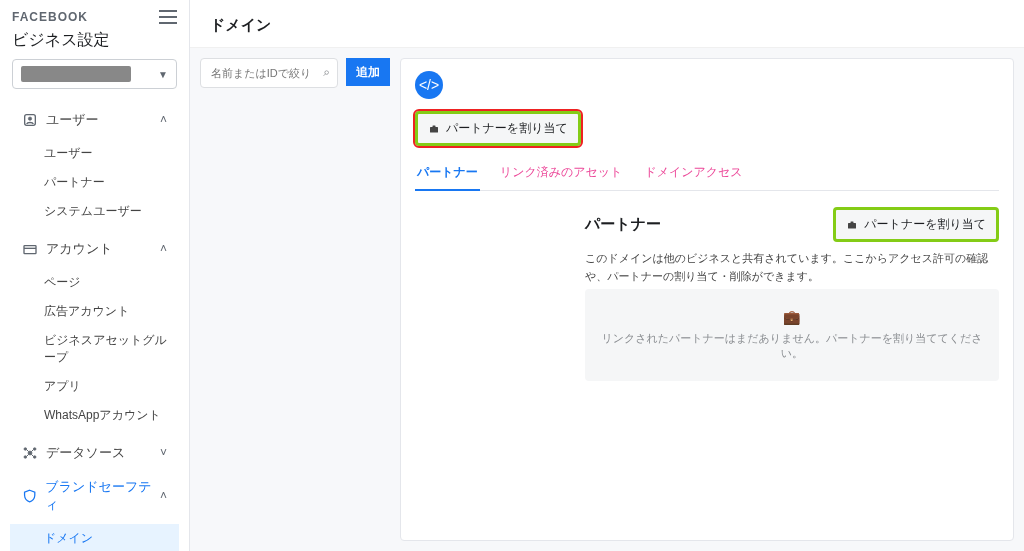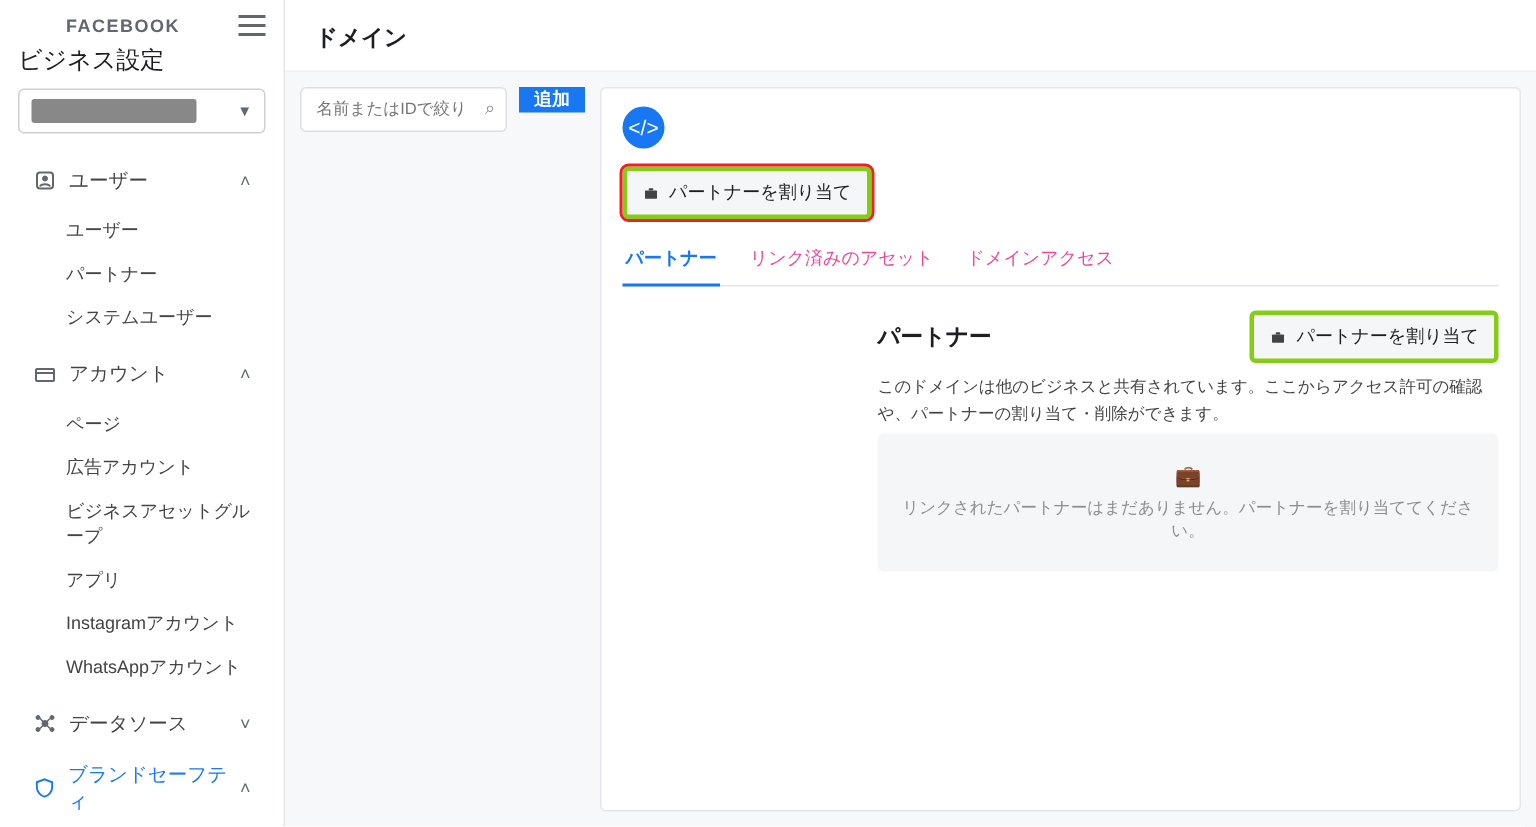--- a/index.html
+++ b/index.html
@@ -2,21 +2,21 @@
 <html><head>
 <meta charset="utf-8">
 <style>
 * { box-sizing: border-box; margin: 0; padding: 0; }
 body { font-family: -apple-system, BlinkMacSystemFont, "Segoe UI", Helvetica, Arial, sans-serif; font-size: 13px; color: #1c1e21; background: #fff; width: 1024px; height: 551px; overflow: hidden; }
 .app { display: flex; height: 551px; }
 
 
 .sidebar { width: 190px; border-right: 1px solid #e4e6eb; display: flex; flex-direction: column; background: #fff; padding-top: 4px;}
 .side-head { padding: 6px 12px 8px; }
-.brand-row { display: flex; justify-content: space-between; align-items: center; color: #606770; font-size: 12px; letter-spacing: 1px; font-weight: 600; margin-left: 32px; }
+.brand-row { display: flex; justify-content: space-between; align-items: center; color: #606770; font-size: 12px; letter-spacing: 1px; font-weight: 600; }
 .hamburger { width: 18px; height: 14px; display: flex; flex-direction: column; justify-content: space-between; cursor: pointer;}
 .hamburger span { height: 2px; background: #606770; }
 .side-title { font-size: 16px; font-weight: 400; margin-top: 6px; }
 .account-select { margin-top: 8px; border: 1px solid #ccd0d5; border-radius: 4px; height: 30px; display: flex; align-items: center; justify-content: space-between; padding: 0 8px; cursor: pointer;}
 .account-select .chip { background: #888; width: 110px; height: 16px; border-radius: 2px; }
 .caret { font-size: 10px; color: #606770; }
 .side-nav { padding: 6px 10px; overflow-y: auto; }
 .section { }
 .section-head { display: flex; align-items: center; justify-content: space-between; padding: 8px 12px; cursor: pointer; color: #444; font-size: 13px; }
 .section-head .lh { display: flex; align-items: center; gap: 8px; }
@@ -30,21 +30,21 @@
 
 
 .main { flex: 1; background: #f7f8fa; display: flex; flex-direction: column; }
 .page-title { padding: 16px 20px 12px; font-size: 15px; font-weight: 700; color: #1c1e21; background:#fff; border-bottom:1px solid #f0f0f0;}
 .content { display: flex; gap: 10px; padding: 10px; flex:1; }
 
 .panel-left { width: 190px; display: flex; gap: 8px; }
 .search-wrap { flex:1; position: relative; }
 .search-wrap input { width: 100%; height: 30px; border: 1px solid #dddfe2; border-radius: 4px; padding: 0 26px 0 10px; font-size: 11px; background:#fff;}
 .search-wrap .sicon { position: absolute; right: 8px; top: 7px; color: #8a8d91; font-size: 12px;}
-.btn-add { height: 17px; padding: 0 10px; background: #1877f2; color: #fff; border: none; border-radius: 0; font-size: 12px; font-weight: 600; cursor: pointer;}
+.btn-add { height: 28px; padding: 0 10px; background: #1877f2; color: #fff; border: none; border-radius: 0; font-size: 12px; font-weight: 600; cursor: pointer;}
 
 .panel-right { flex: 1; background: #fff; border: 1px solid #e4e6eb; border-radius: 4px; padding: 12px 14px; }
 .circle-icon { width: 28px; height: 28px; border-radius: 50%; background: #1877f2; color: #fff; display: flex; align-items: center; justify-content: center; font-size: 14px; margin-bottom: 12px;}
 .action-row { display: flex; gap: 10px; margin-bottom: 10px; }
 .pill-btn { border: 3px solid #84cc16; background: #f5f6f7; padding: 6px 10px; border-radius: 4px; font-size: 12px; display: inline-flex; align-items: center; gap: 6px; cursor: pointer; }
 .pill-btn.hl { outline: 2px solid #e22; outline-offset: 0; }
 .pill-btn svg { width: 12px; height: 12px; fill:#444; }
 .tabs { display: flex; gap: 18px; border-bottom: 1px solid #e4e6eb; font-size: 12px;}
 .tab { padding: 8px 2px; color: #ec4899; cursor: pointer; }
 .tab.act { color: #1877f2; border-bottom: 2px solid #1877f2; font-weight: 600; margin-bottom:-1px;}
@@ -103,21 +103,20 @@
               </svg>
               <span>アカウント</span>
             </div>
           <span class="chev">˄</span>
         </div>
         <div class="subitems">
           <div class="subitem">ページ</div>
           <div class="subitem">広告アカウント</div>
           <div class="subitem">ビジネスアセットグループ</div>
           <div class="subitem">アプリ</div>
-          <div class="subitem">Instagramアカウント</div>
           <div class="subitem">WhatsAppアカウント</div>
         </div>
       </div>
       <div class="section">
         <div class="section-head">
           <div class="lh">
               <svg viewBox="0 0 24 24">
                 <circle cx="12" cy="12" r="3"></circle>
                 <circle cx="5" cy="6" r="2"></circle>
                 <circle cx="19" cy="6" r="2"></circle>

